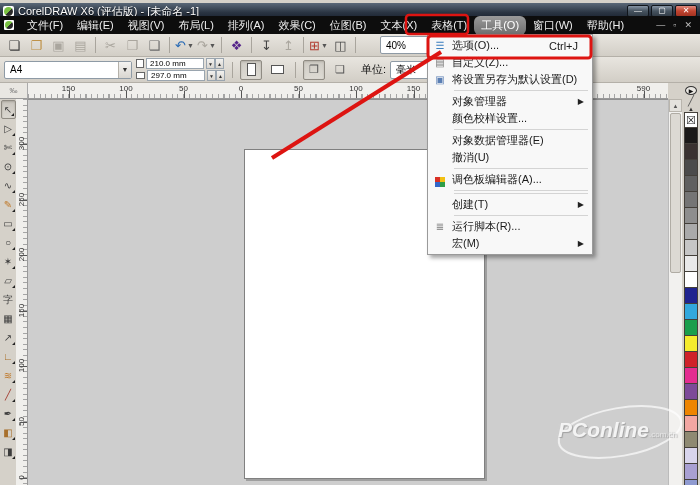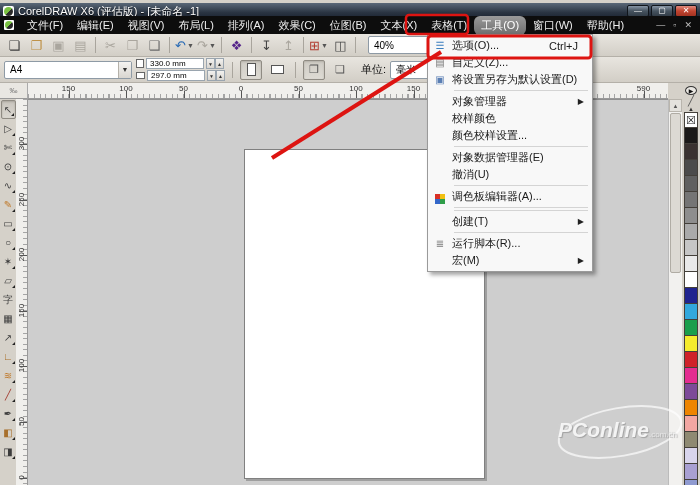--- a/index.html
+++ b/index.html
@@ -219,35 +219,35 @@
       <span class="tsep"></span>
       <span class="tbtn">
         <span style="color: rgb(176, 58, 46);">⊞</span>
         <span class="dd-arrow">▼</span>
       </span>
       <span class="tbtn">
         <span style="color: rgb(68, 68, 68);">◫</span>
       </span>
       <span class="tsep"></span>
     </span>
-  <span class="combo" style="width:86px;margin-left:8px;">
+  <span class="combo" style="width:86px;margin-left:20px;">
     <span>40%</span>
     <span class="arrow-btn">▼</span>
   </span>
 </div>
 
 <div class="toolbar2">
   <span class="combo" style="width:128px;">
     <span>A4</span>
     <span class="arrow-btn">▼</span>
   </span>
   <span class="sizegroup">
     <span class="sizerow">
       <span class="mini-page"></span>
-      <span class="sizefield">330.0 mm</span>
+      <span class="sizefield">210.0 mm</span>
       <span class="spins">
           <span class="spin">▼</span>
           <span class="spin">▲</span>
         </span>
     </span>
     <span class="sizerow">
       <span class="mini-page h"></span>
       <span class="sizefield">297.0 mm</span>
       <span class="spins">
           <span class="spin">▼</span>
@@ -390,24 +390,20 @@
       <span class="popup-label">将设置另存为默认设置(D)</span>
     </div>
     <div class="popup-sep"></div>
     <div class="popup-row">
       <span class="popup-icon"></span>
       <span class="popup-label">对象管理器</span>
       <span class="popup-sub">▶</span>
     </div>
     <div class="popup-row">
       <span class="popup-icon"></span>
-      <span class="popup-label">校样颜色</span>
-    </div>
-    <div class="popup-row">
-      <span class="popup-icon"></span>
       <span class="popup-label">颜色校样设置...</span>
     </div>
     <div class="popup-sep"></div>
     <div class="popup-row">
       <span class="popup-icon"></span>
       <span class="popup-label">对象数据管理器(E)</span>
     </div>
     <div class="popup-row">
       <span class="popup-icon"></span>
       <span class="popup-label">撤消(U)</span>

